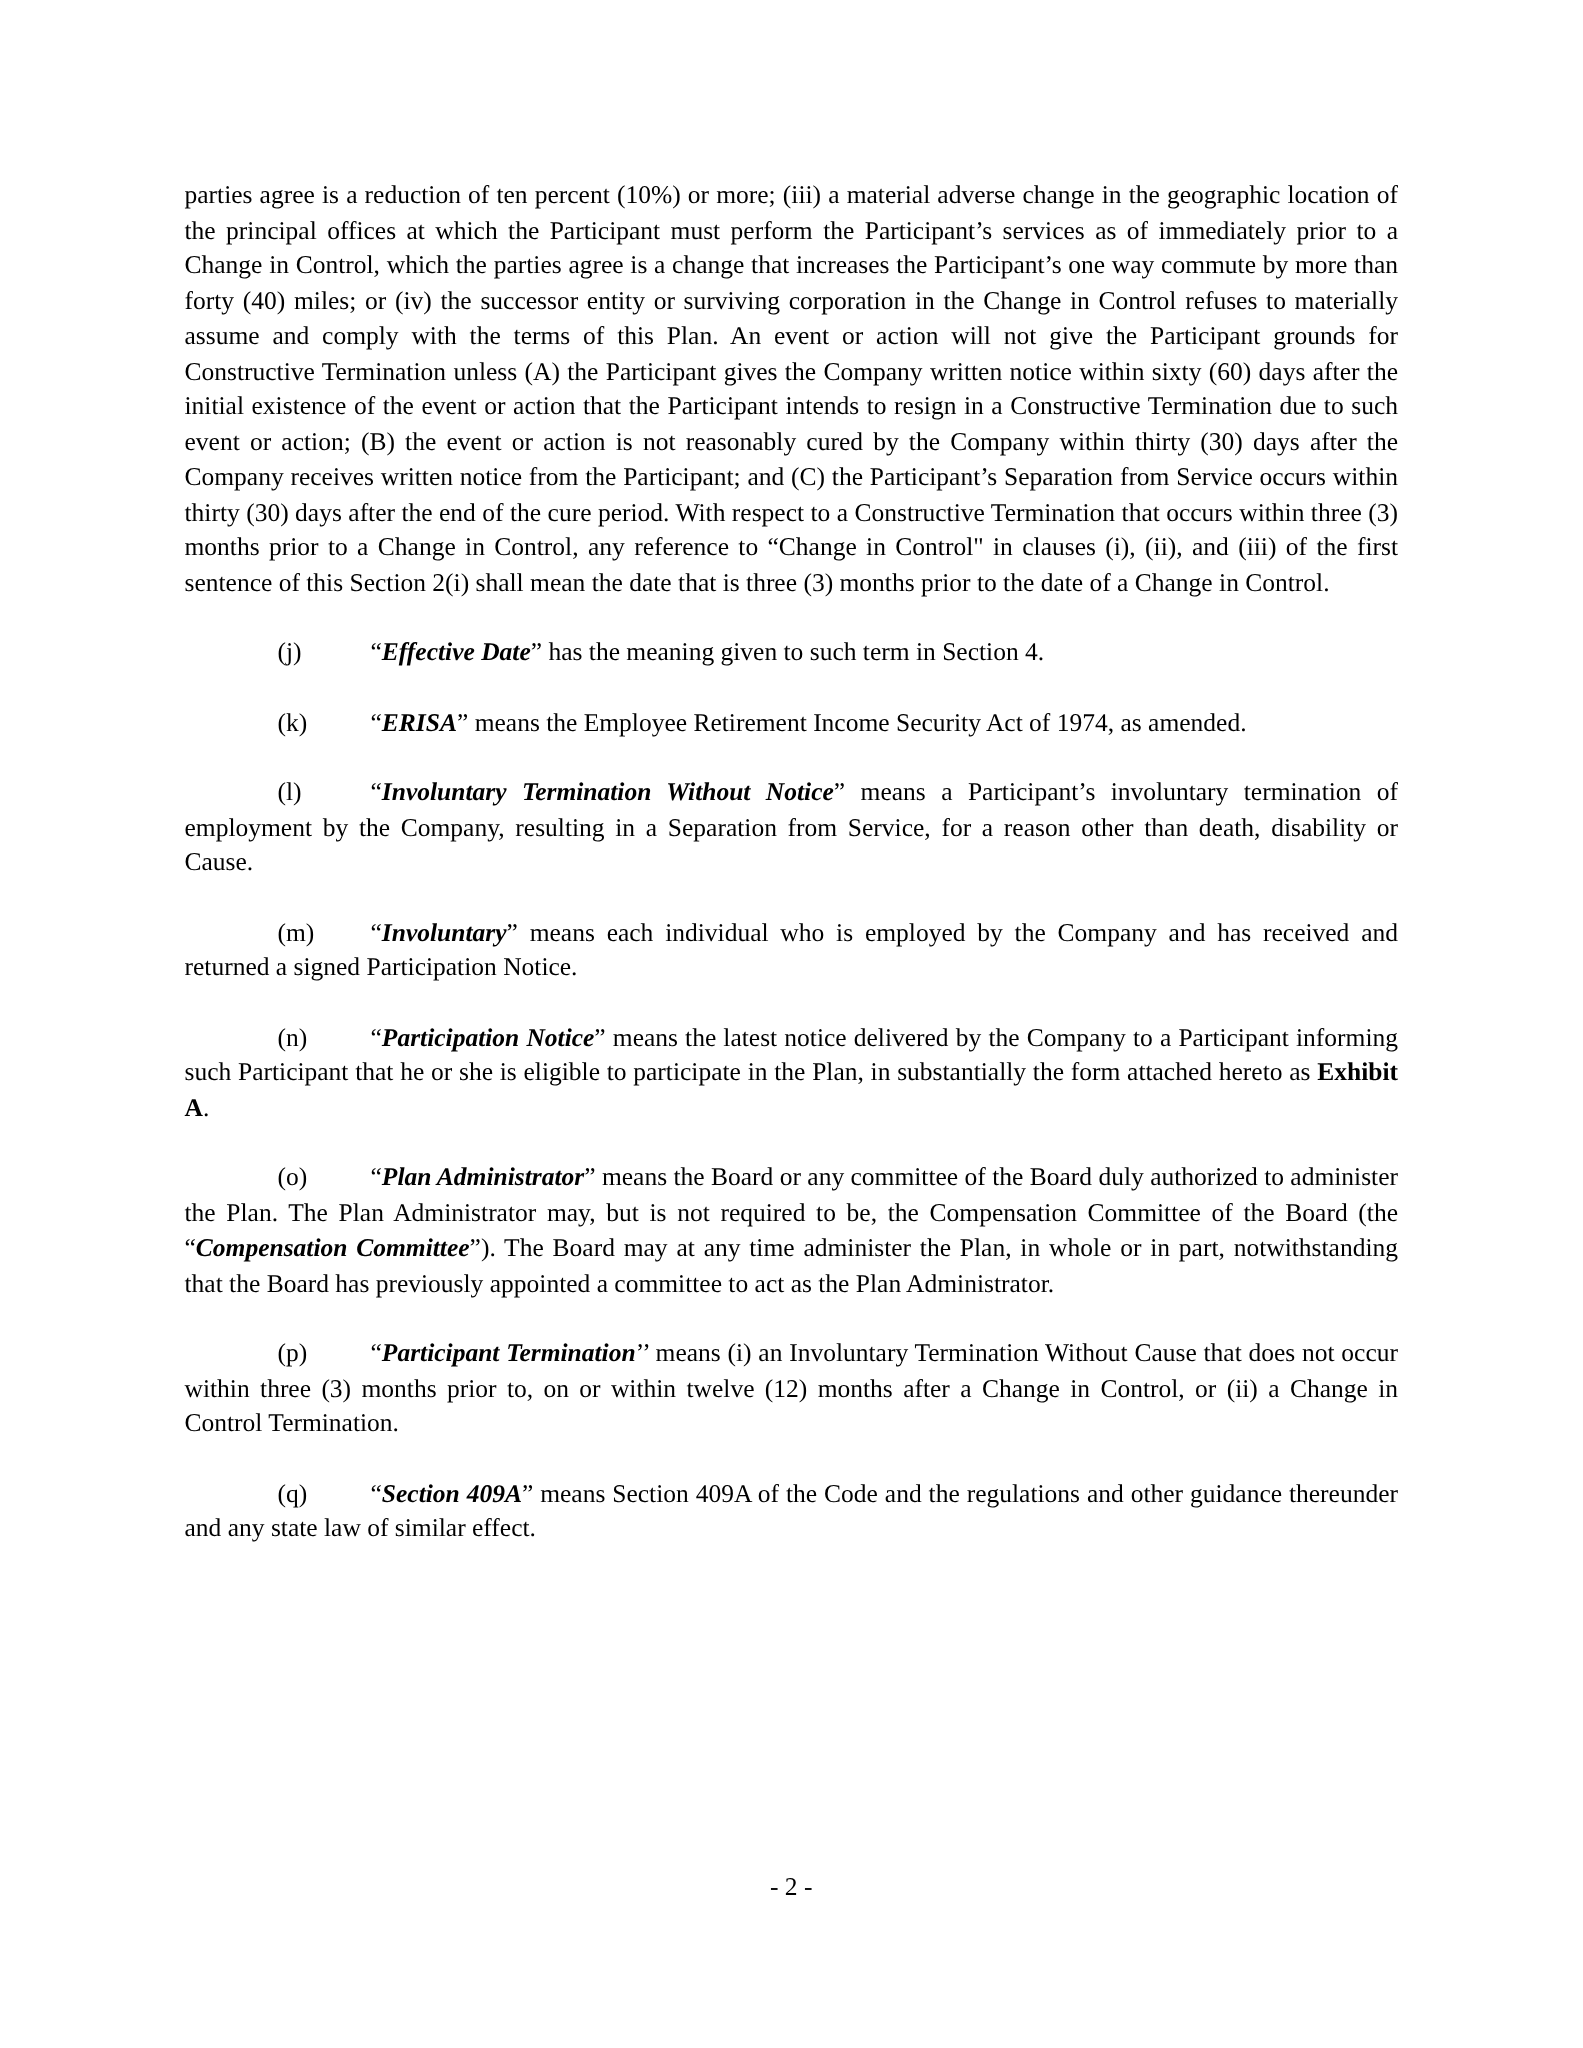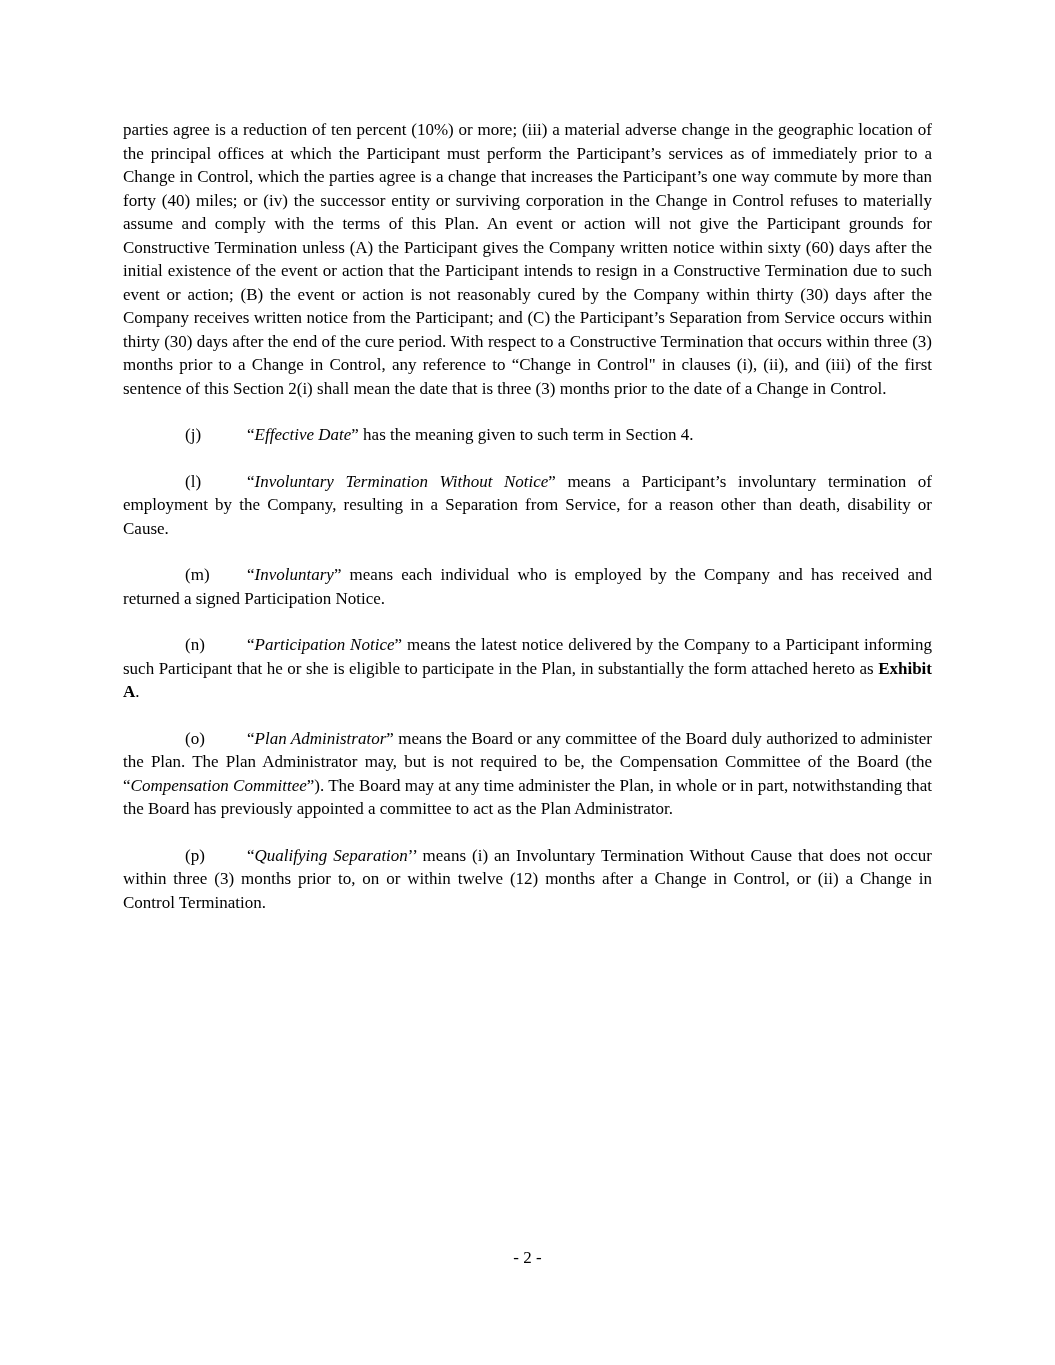--- a/index.html
+++ b/index.html
@@ -40,21 +40,21 @@
   }
   .tab-indent {
     display: inline-block;
     width: 62px;
   }
   .tab-label {
     display: inline-block;
     width: 62px;
   }
   .run-bi {
-    font-weight: normal;
+    font-weight: bold;
     font-style: italic;
   }
   .run-b {
     font-weight: bold;
   }
   .page-footer {
     position: absolute;
     top: 1248px;
     left: 0;
     width: 1055px;
@@ -62,20 +62,22 @@
     font-size: 17px;
   }
 </style>
 </head>
 <body>
 
 <div class="page">
   <div class="doc-body">
       <p class="para"><span>parties agree is a reduction of ten percent (10%) or more; (iii) a material adverse change in the geographic location of the principal offices at which the Participant must perform the Participant’s services as of immediately prior to a Change in Control, which the parties agree is a change that increases the Participant’s one way commute by more than forty (40) miles; or (iv) the successor entity or surviving corporation in the Change in Control refuses to materially assume and comply with the terms of this Plan.  An event or action will not give the Participant grounds for Constructive Termination unless (A) the Participant gives the Company written notice within sixty (60) days after the initial existence of the event or action that the Participant intends to resign in a Constructive Termination due to such event or action; (B) the event or action is not reasonably cured by the Company within thirty (30) days after the Company receives written notice from the Participant; and (C) the Participant’s Separation from Service occurs within thirty (30) days after the end of the cure period.  With respect to a Constructive Termination that occurs within three (3) months prior to a Change in Control, any reference to “Change in Control" in clauses (i), (ii), and (iii) of the first sentence of this Section 2(i) shall mean the date that is three (3) months prior to the date of a Change in Control.</span></p>
       <p class="para"><span class="tab-indent"></span><span class="tab-label">(j)</span><span>“</span><span class="run-bi">Effective Date</span><span>” has the meaning given to such term in Section 4.</span></p>
+      <p class="para"><span class="tab-indent"></span><span class="tab-label">(k)</span><span>“</span><span class="run-bi">ERISA</span><span>” means the Employee Retirement Income Security Act of 1974, as amended.</span></p>
       <p class="para"><span class="tab-indent"></span><span class="tab-label">(l)</span><span>“</span><span class="run-bi">Involuntary Termination Without Notice</span><span>” means a Participant’s involuntary termination of employment by the Company, resulting in a Separation from Service, for a reason other than death, disability or Cause.</span></p>
       <p class="para"><span class="tab-indent"></span><span class="tab-label">(m)</span><span>“</span><span class="run-bi">Involuntary</span><span>” means each individual who is employed by the Company and has received and returned a signed Participation Notice.</span></p>
       <p class="para"><span class="tab-indent"></span><span class="tab-label">(n)</span><span>“</span><span class="run-bi">Participation Notice</span><span>” means the latest notice delivered by the Company to a Participant informing such Participant that he or she is eligible to participate in the Plan, in substantially the form attached hereto as </span><span class="run-b">Exhibit A</span><span>.</span></p>
       <p class="para"><span class="tab-indent"></span><span class="tab-label">(o)</span><span>“</span><span class="run-bi">Plan Administrator</span><span>” means the Board or any committee of the Board duly authorized to administer the Plan.  The Plan Administrator may, but is not required to be, the Compensation Committee of the Board (the “</span><span class="run-bi">Compensation Committee</span><span>”).  The Board may at any time administer the Plan, in whole or in part, notwithstanding that the Board has previously appointed a committee to act as the Plan Administrator.</span></p>
-      <p class="para"><span class="tab-indent"></span><span class="tab-label">(p)</span><span>“</span><span class="run-bi">Qualifying Separation</span><span>’’ means (i) an Involuntary Termination Without Cause that does not occur within three (3) months prior to, on or within twelve (12) months after a Change in Control, or (ii) a Change in Control Termination.</span></p>
+      <p class="para"><span class="tab-indent"></span><span class="tab-label">(p)</span><span>“</span><span class="run-bi">Participant Termination</span><span>’’ means (i) an Involuntary Termination Without Cause that does not occur within three (3) months prior to, on or within twelve (12) months after a Change in Control, or (ii) a Change in Control Termination.</span></p>
+      <p class="para"><span class="tab-indent"></span><span class="tab-label">(q)</span><span>“</span><span class="run-bi">Section 409A</span><span>” means Section 409A of the Code and the regulations and other guidance thereunder and any state law of similar effect.</span></p>
     </div>
   <div class="page-footer">- 2 -</div>
 </div>
 
 </body></html>

